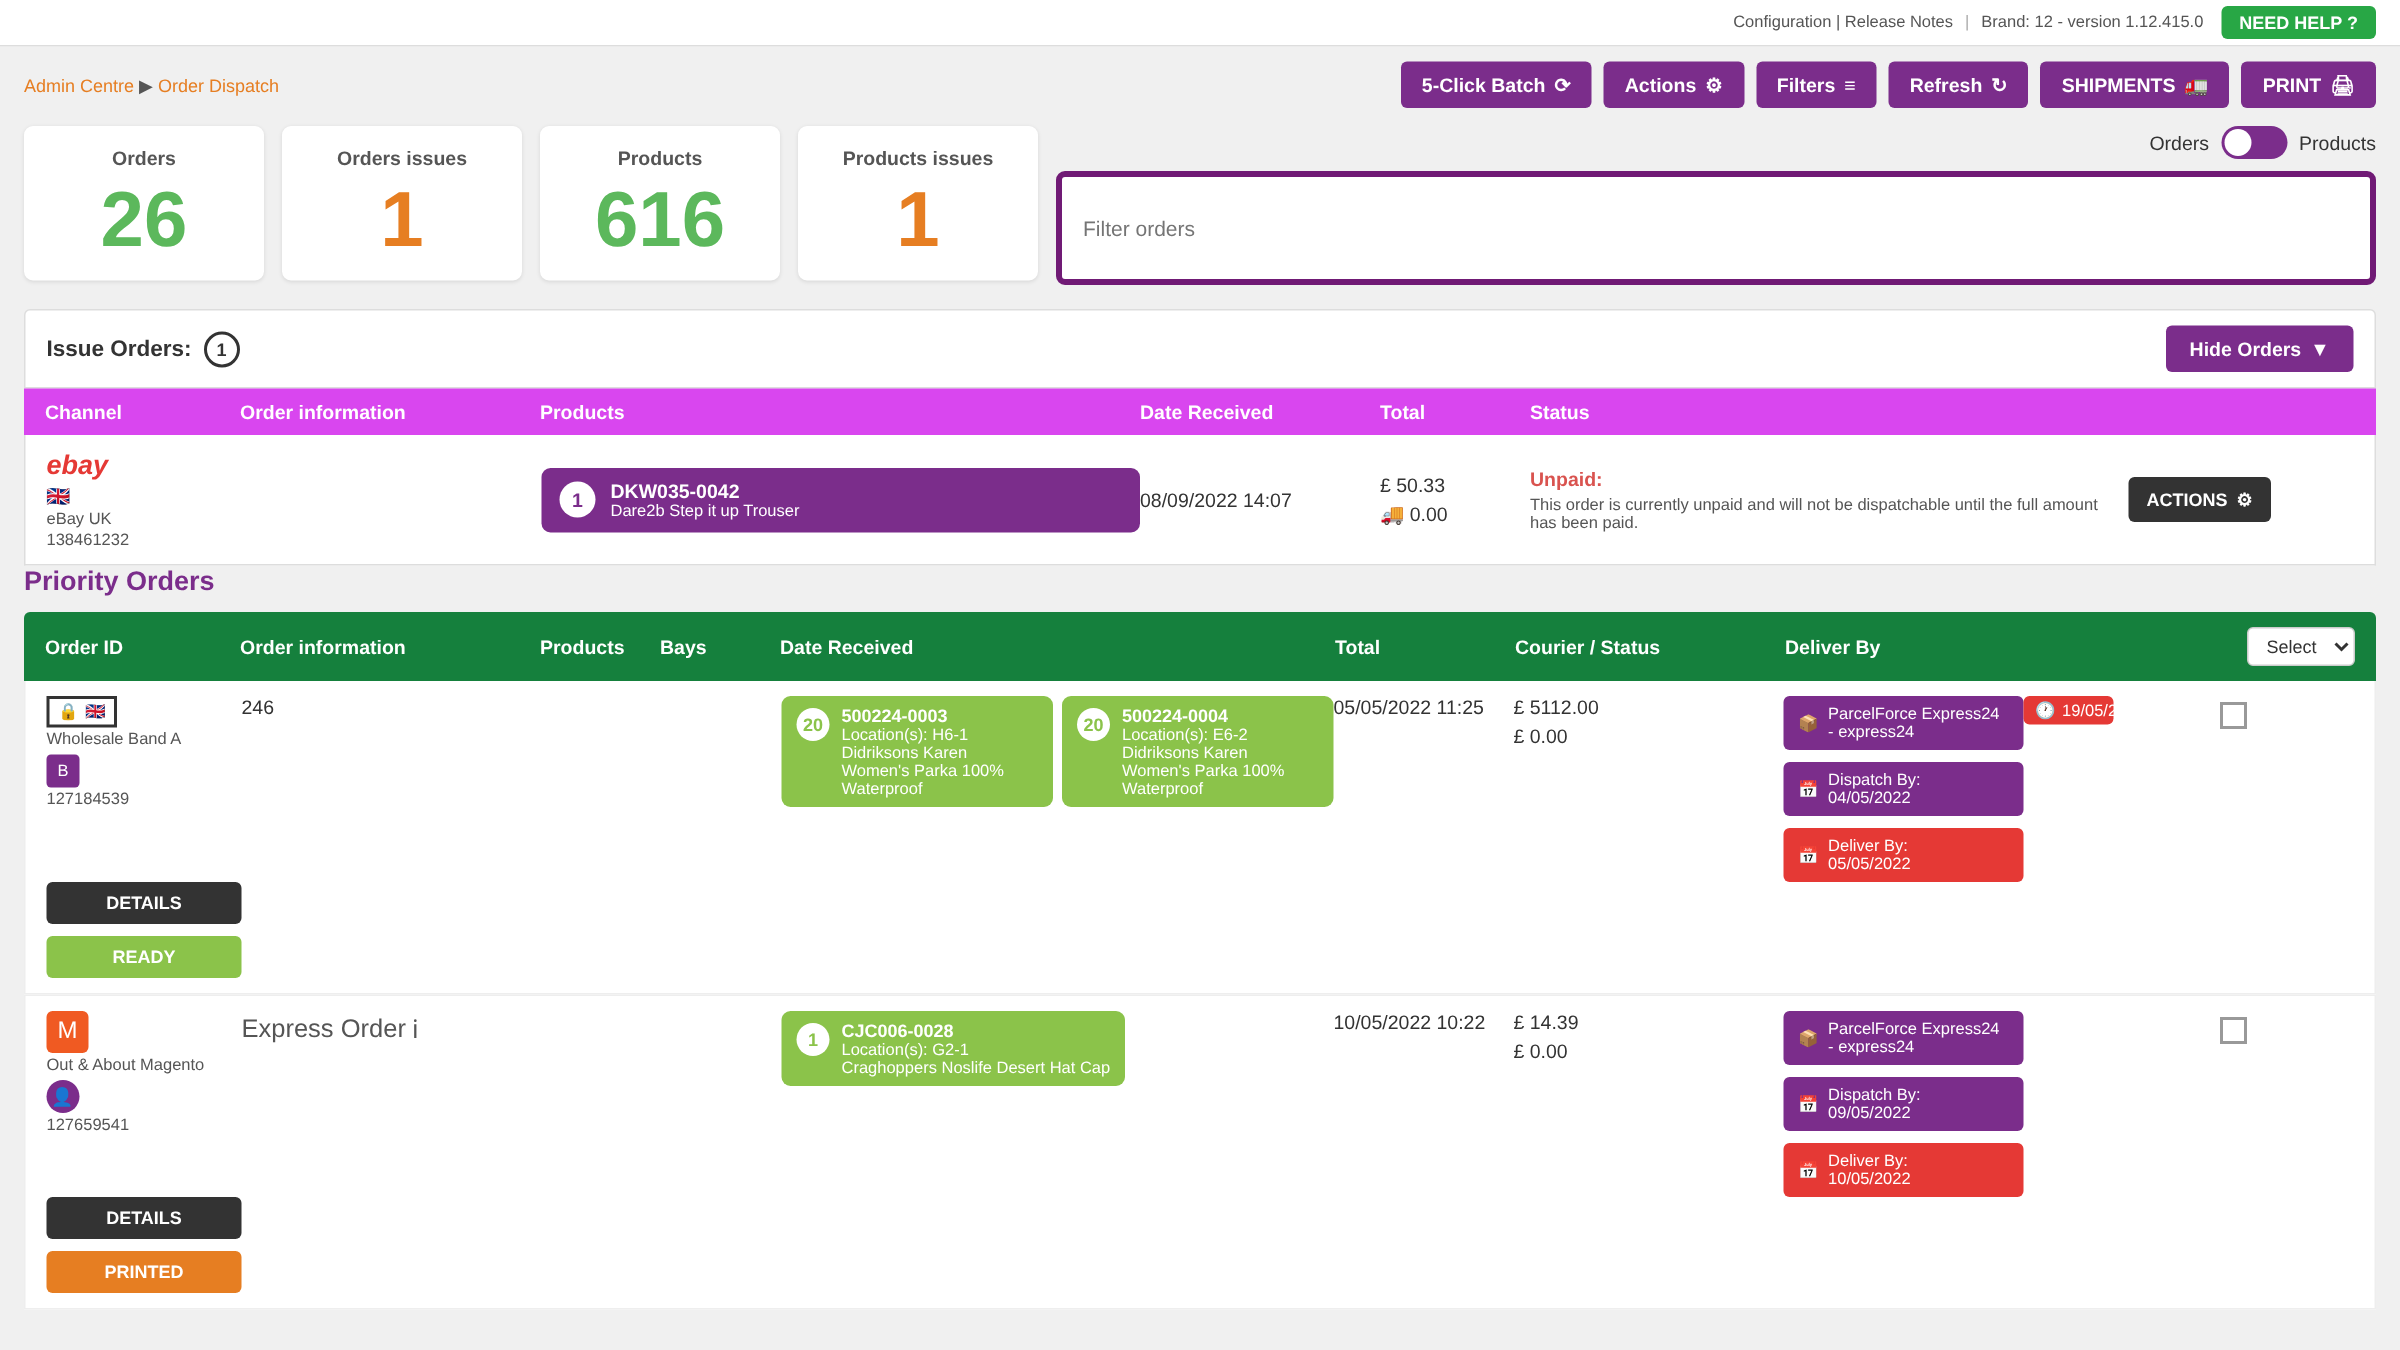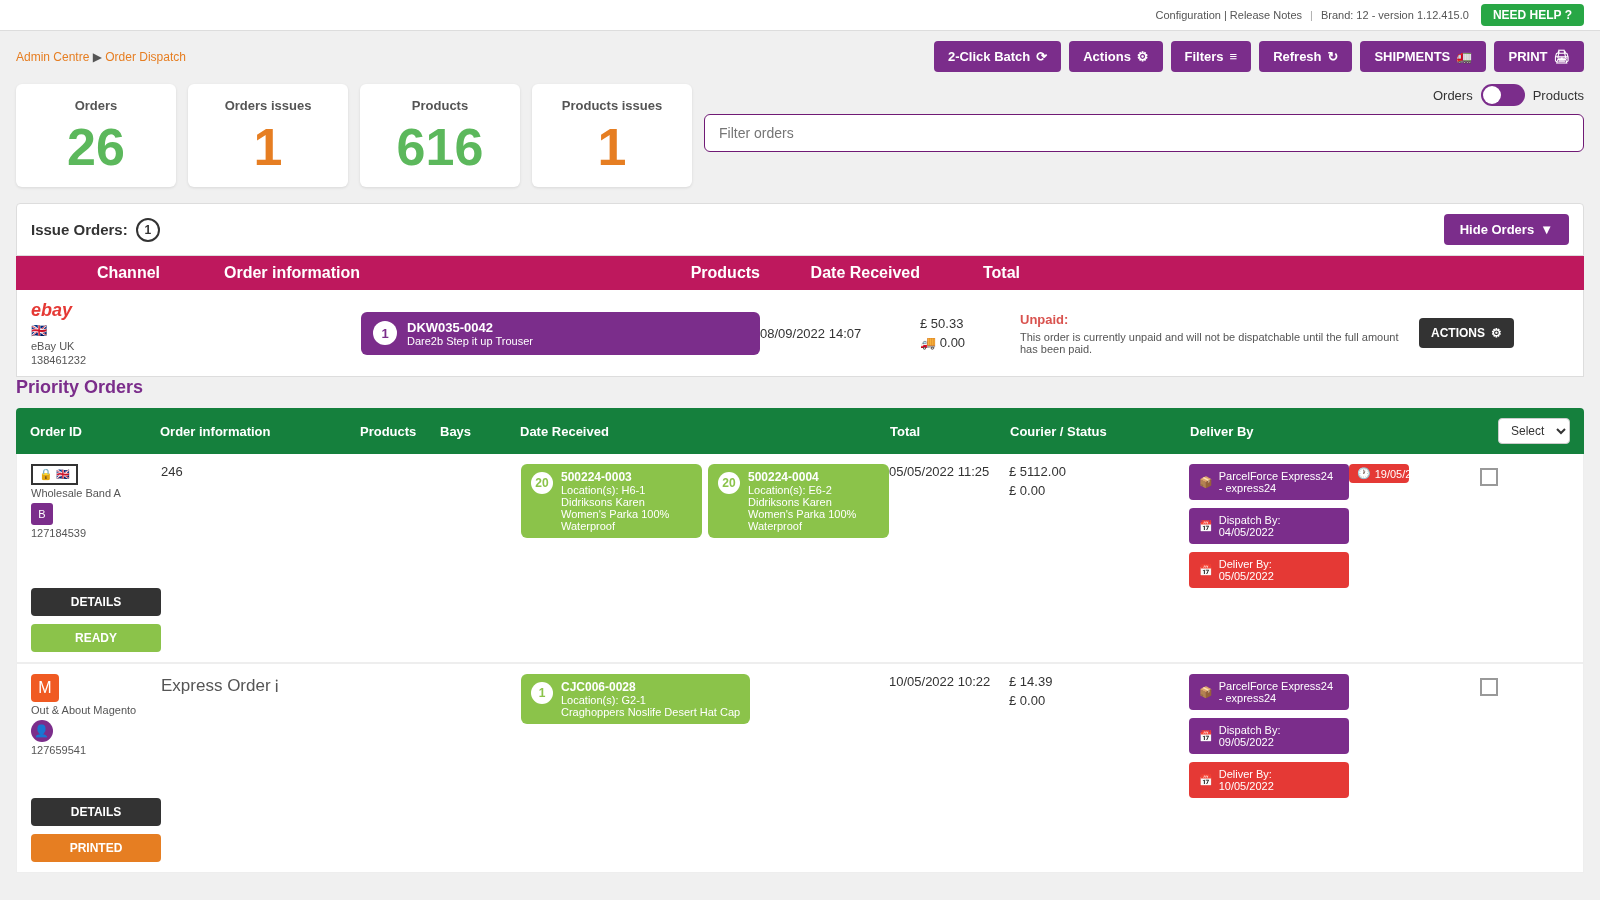--- a/index.html
+++ b/index.html
@@ -118,22 +118,22 @@
       width: 18px;
       height: 18px;
       background: #fff;
       border-radius: 50%;
       top: 2px;
       left: 2px;
       transition: left 0.2s;
     }
     .filter-input {
       width: 100%;
-      padding: 10px 14px;
-      border: 1px solid #701a75;
+      padding: 26px 14px;
+      border: 4px solid #701a75;
       border-radius: 6px;
       font-size: 14px;
       outline: none;
     }
 
     
     .issue-orders-header {
       display: flex;
       justify-content: space-between;
       align-items: center;
@@ -172,26 +172,25 @@
       font-weight: bold;
       display: flex;
       align-items: center;
       gap: 6px;
     }
 
     
     .table-header {
       display: grid;
       grid-template-columns: 130px 200px 1fr 160px 100px 1fr 150px;
-      background: #be185d;
+      background: #d946ef;
       color: #fff;
       padding: 8px 14px;
-      font-size: 16px;
-      font-weight: bold;
-      text-align: right;
+      font-size: 13px;
+      font-weight: bold;
     }
 
     
     .issue-order-row {
       background: #fff;
       border: 1px solid #ddd;
       border-top: none;
       display: grid;
       grid-template-columns: 130px 200px 1fr 160px 100px 1fr 150px;
       align-items: center;
@@ -438,21 +437,21 @@
 <div class="main">
 
   <div class="toolbar">
     <div class="breadcrumb">
       <span>Admin Centre</span>
       ▶
       <span>Order Dispatch</span>
     </div>
     <div class="toolbar-buttons">
       <button class="btn btn-purple">
-        <span>2-Click Batch</span>
+        <span>5-Click Batch</span>
         <span>⟳</span>
       </button>
       <button class="btn btn-purple">
         <span>Actions</span>
         <span>⚙</span>
       </button>
       <button class="btn btn-purple">
         <span>Filters</span>
         <span>≡</span>
       </button>
@@ -511,20 +510,21 @@
         <span>▼</span>
       </button>
     </div>
 
     <div class="table-header">
       <span>Channel</span>
       <span>Order information</span>
       <span>Products</span>
       <span>Date Received</span>
       <span>Total</span>
+      <span>Status</span>
       <span></span>
     </div>
 
     <div class="issue-order-row">
 
       <div class="channel-cell">
         <div class="ebay-logo">ebay</div>
         <span>🇬🇧</span>
         <span class="channel-name">eBay UK</span>
         <span class="channel-id">138461232</span>

